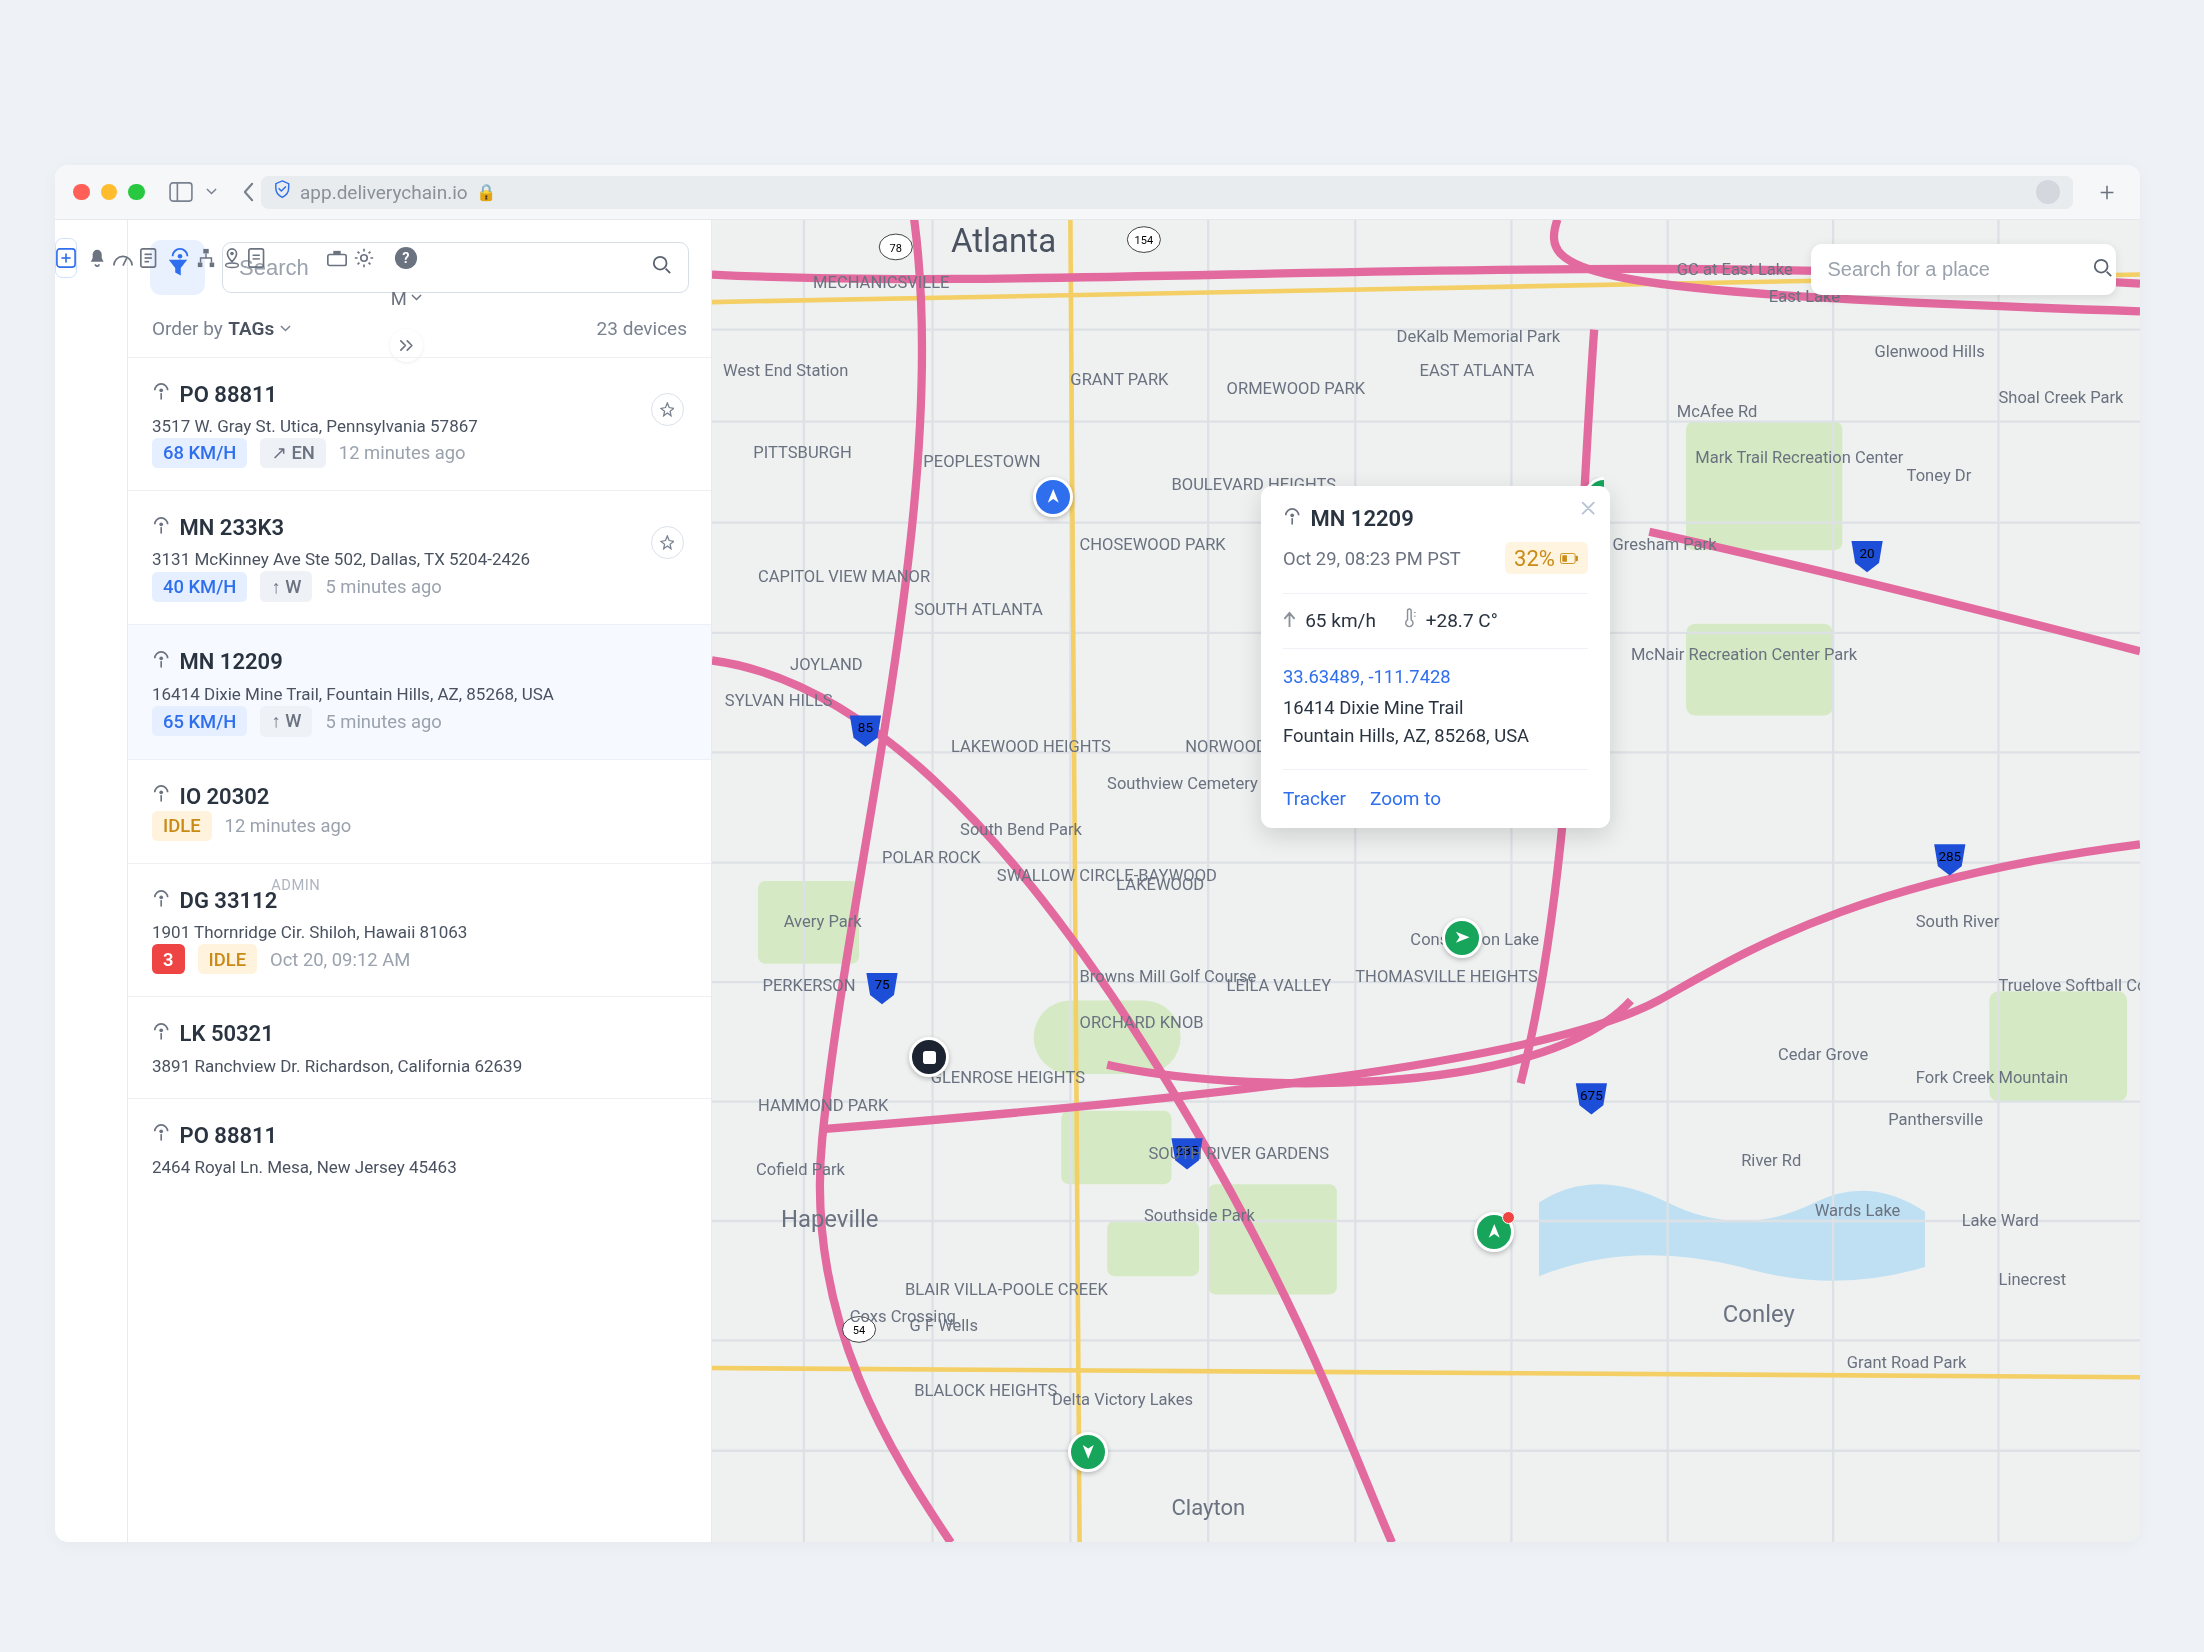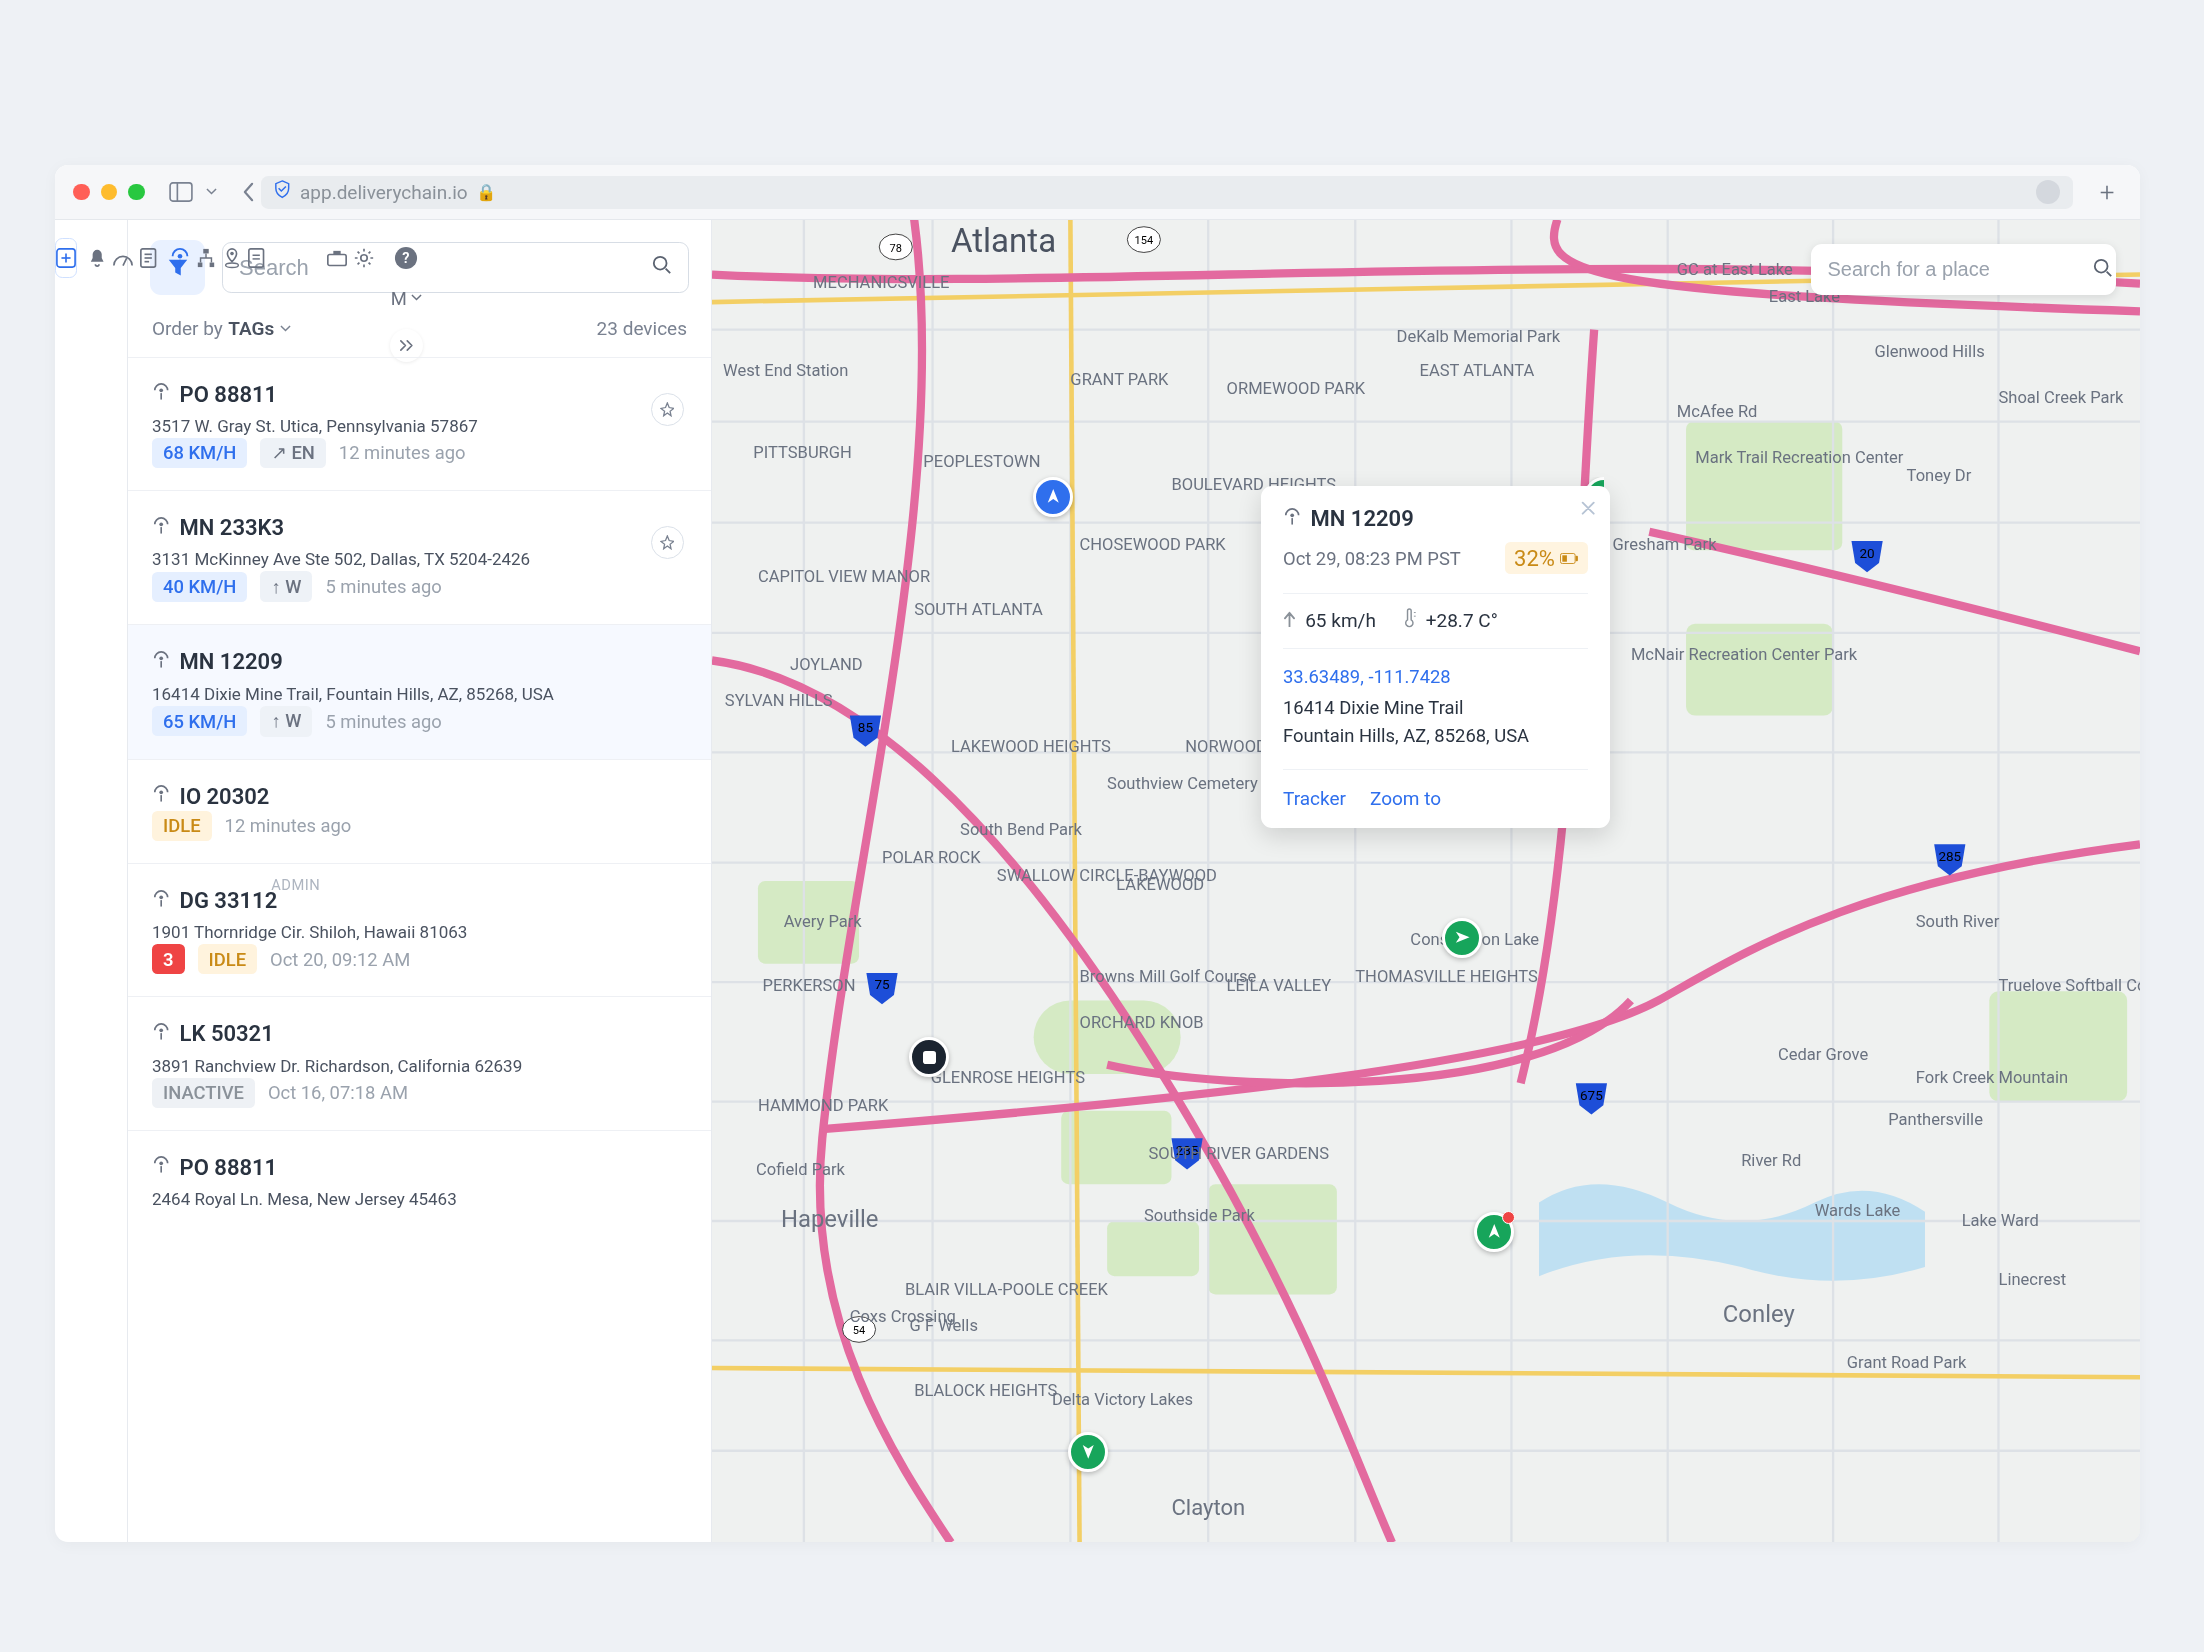--- a/index.html
+++ b/index.html
@@ -433,24 +433,20 @@
       <span class="sig">
         <svg width="18.4" height="18.4" viewBox="0 0 20 20">
                   <path d="M3 8a7 7 0 0 1 14 0" fill="none" stroke="currentColor" stroke-width="1.8"></path>
                   <circle cx="10" cy="8" r="2" fill="currentColor"></circle>
                   <line x1="10" y1="11" x2="10" y2="18" stroke="currentColor" stroke-width="1.8"></line>
                 </svg>
       </span>
       <span>LK 50321</span>
     </div>
     <div class="dev-addr">3891 Ranchview Dr. Richardson, California 62639</div>
-    <div class="dev-tags">
-              <span class="tag inactive">INACTIVE</span>
-              <span class="dev-time">Oct 16, 07:18 AM</span>
-            </div>
 
   </div>
           <div class="dev">
     <div class="dev-title">
       <span class="sig">
         <svg width="18.4" height="18.4" viewBox="0 0 20 20">
                   <path d="M3 8a7 7 0 0 1 14 0" fill="none" stroke="currentColor" stroke-width="1.8"></path>
                   <circle cx="10" cy="8" r="2" fill="currentColor"></circle>
                   <line x1="10" y1="11" x2="10" y2="18" stroke="currentColor" stroke-width="1.8"></line>
                 </svg>

